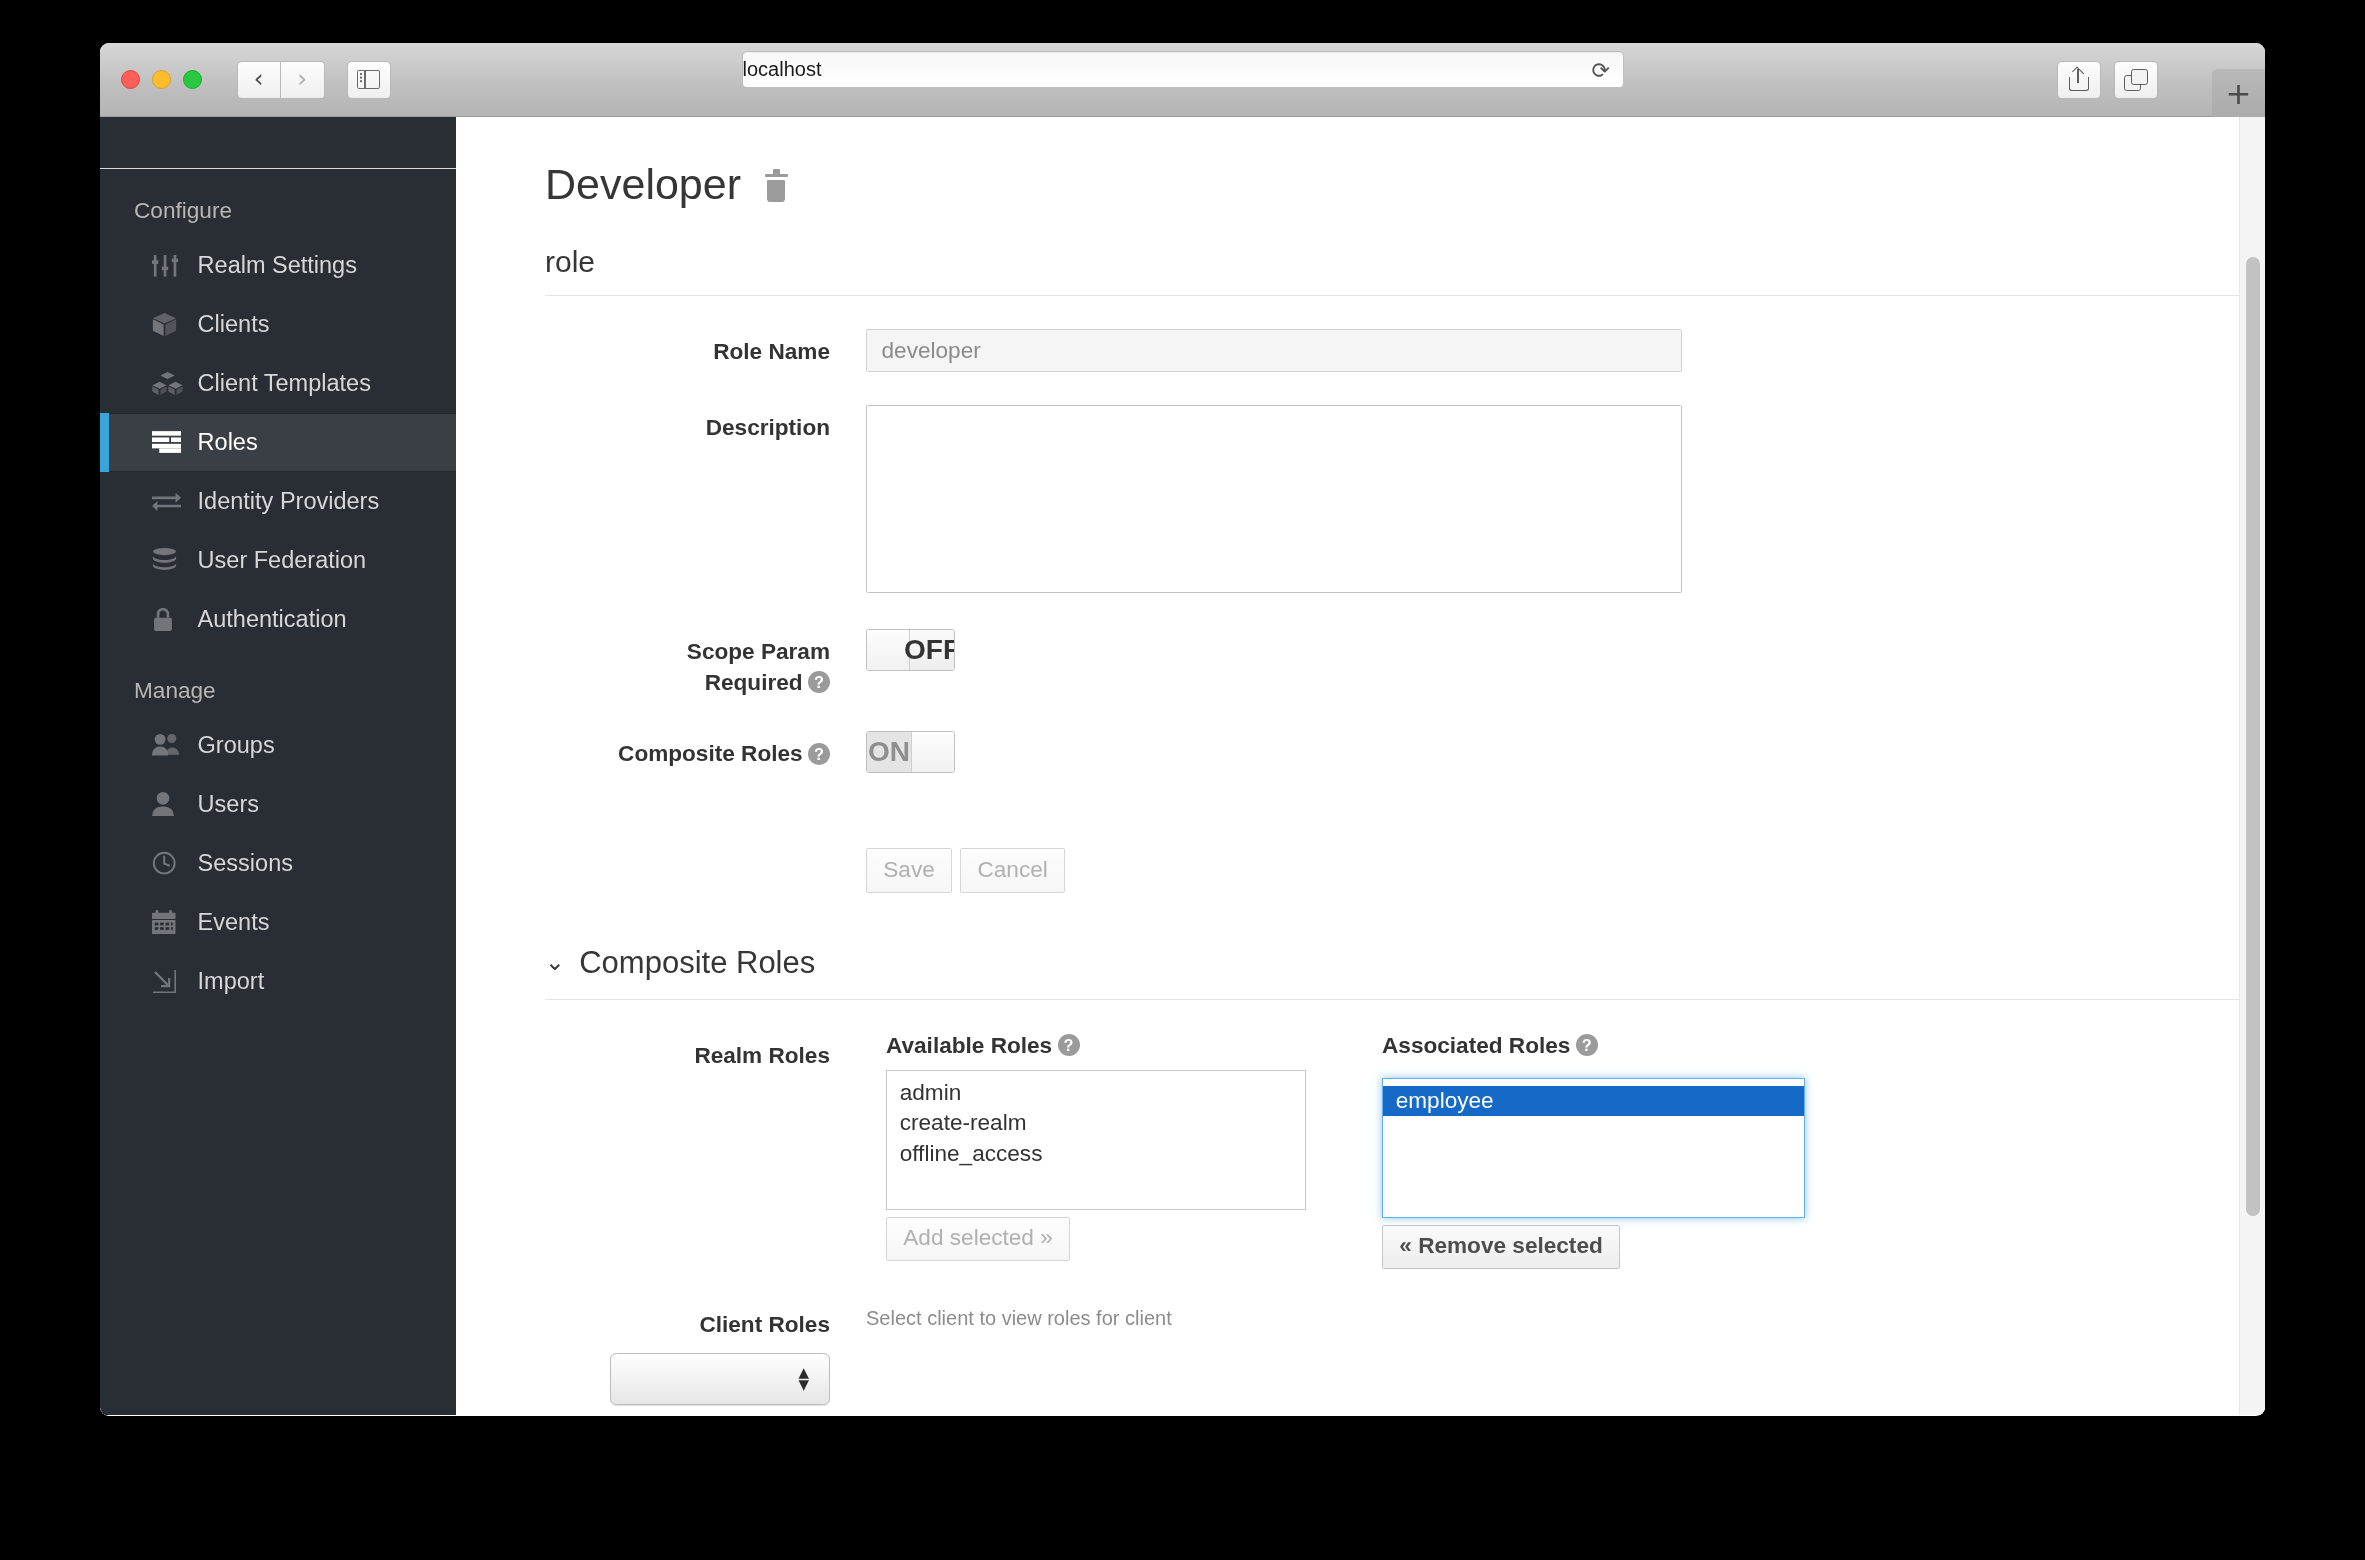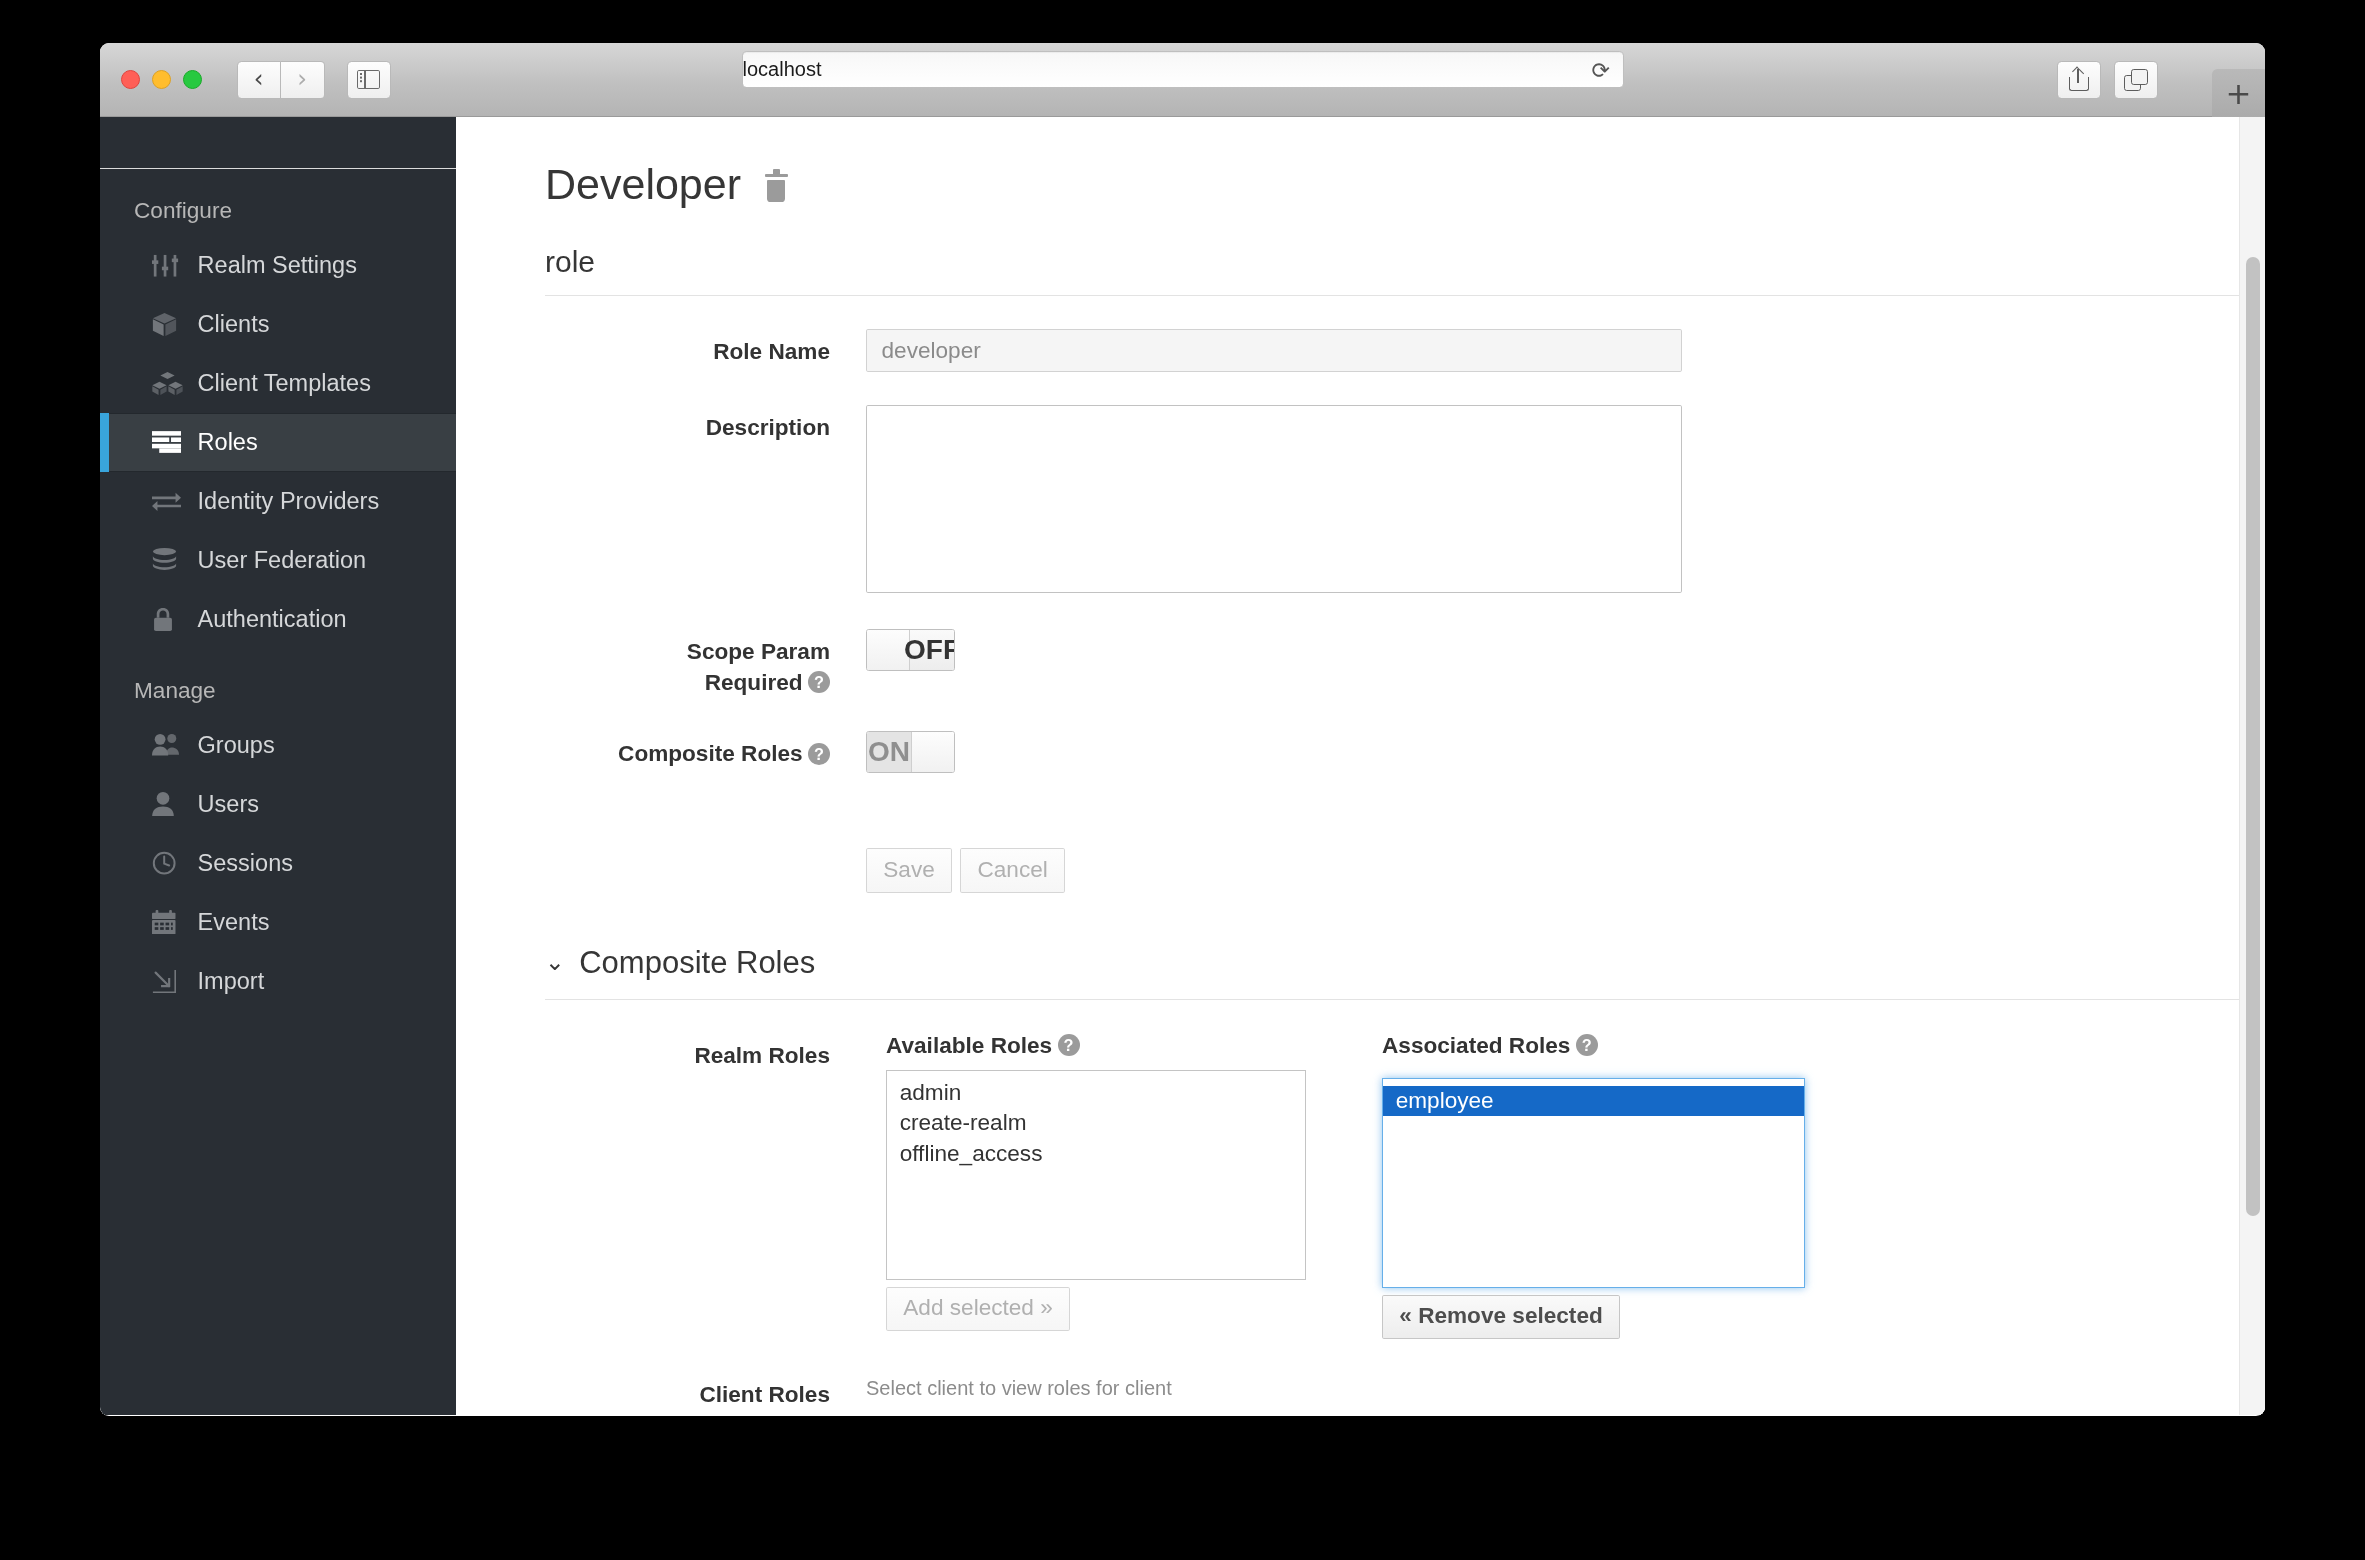--- a/index.html
+++ b/index.html
@@ -258,21 +258,21 @@
     padding-bottom: 18px;
     border-bottom: 0.9px solid #e3e3e3;
     width: 1709px;
   }
   .chev-down { font-size: 23.5px; color: #363636; font-family: "DejaVu Sans", sans-serif; line-height: 1; }
 
   .dual-row { display: flex; margin-top: 33px; }
   .list-col { width: 496px; padding-left: 20px; }
   .list-label { font-size: 22.6px; font-weight: bold; color: #333; margin-bottom: 11px; }
   .listbox {
-    width: 420px; height: 210px;
+    width: 420px; height: 140px;
     border: 0.9px solid #c4c4c4;
     background: #fff;
     padding: 7.2px 0 0 0;
     overflow: hidden;
   }
   .listbox.focused {
     border: 0.9px solid #66afe9;
     box-shadow: 0 0 8.1px rgba(102,175,233,0.75);
     width: 423px;
     margin-top: 19px;

